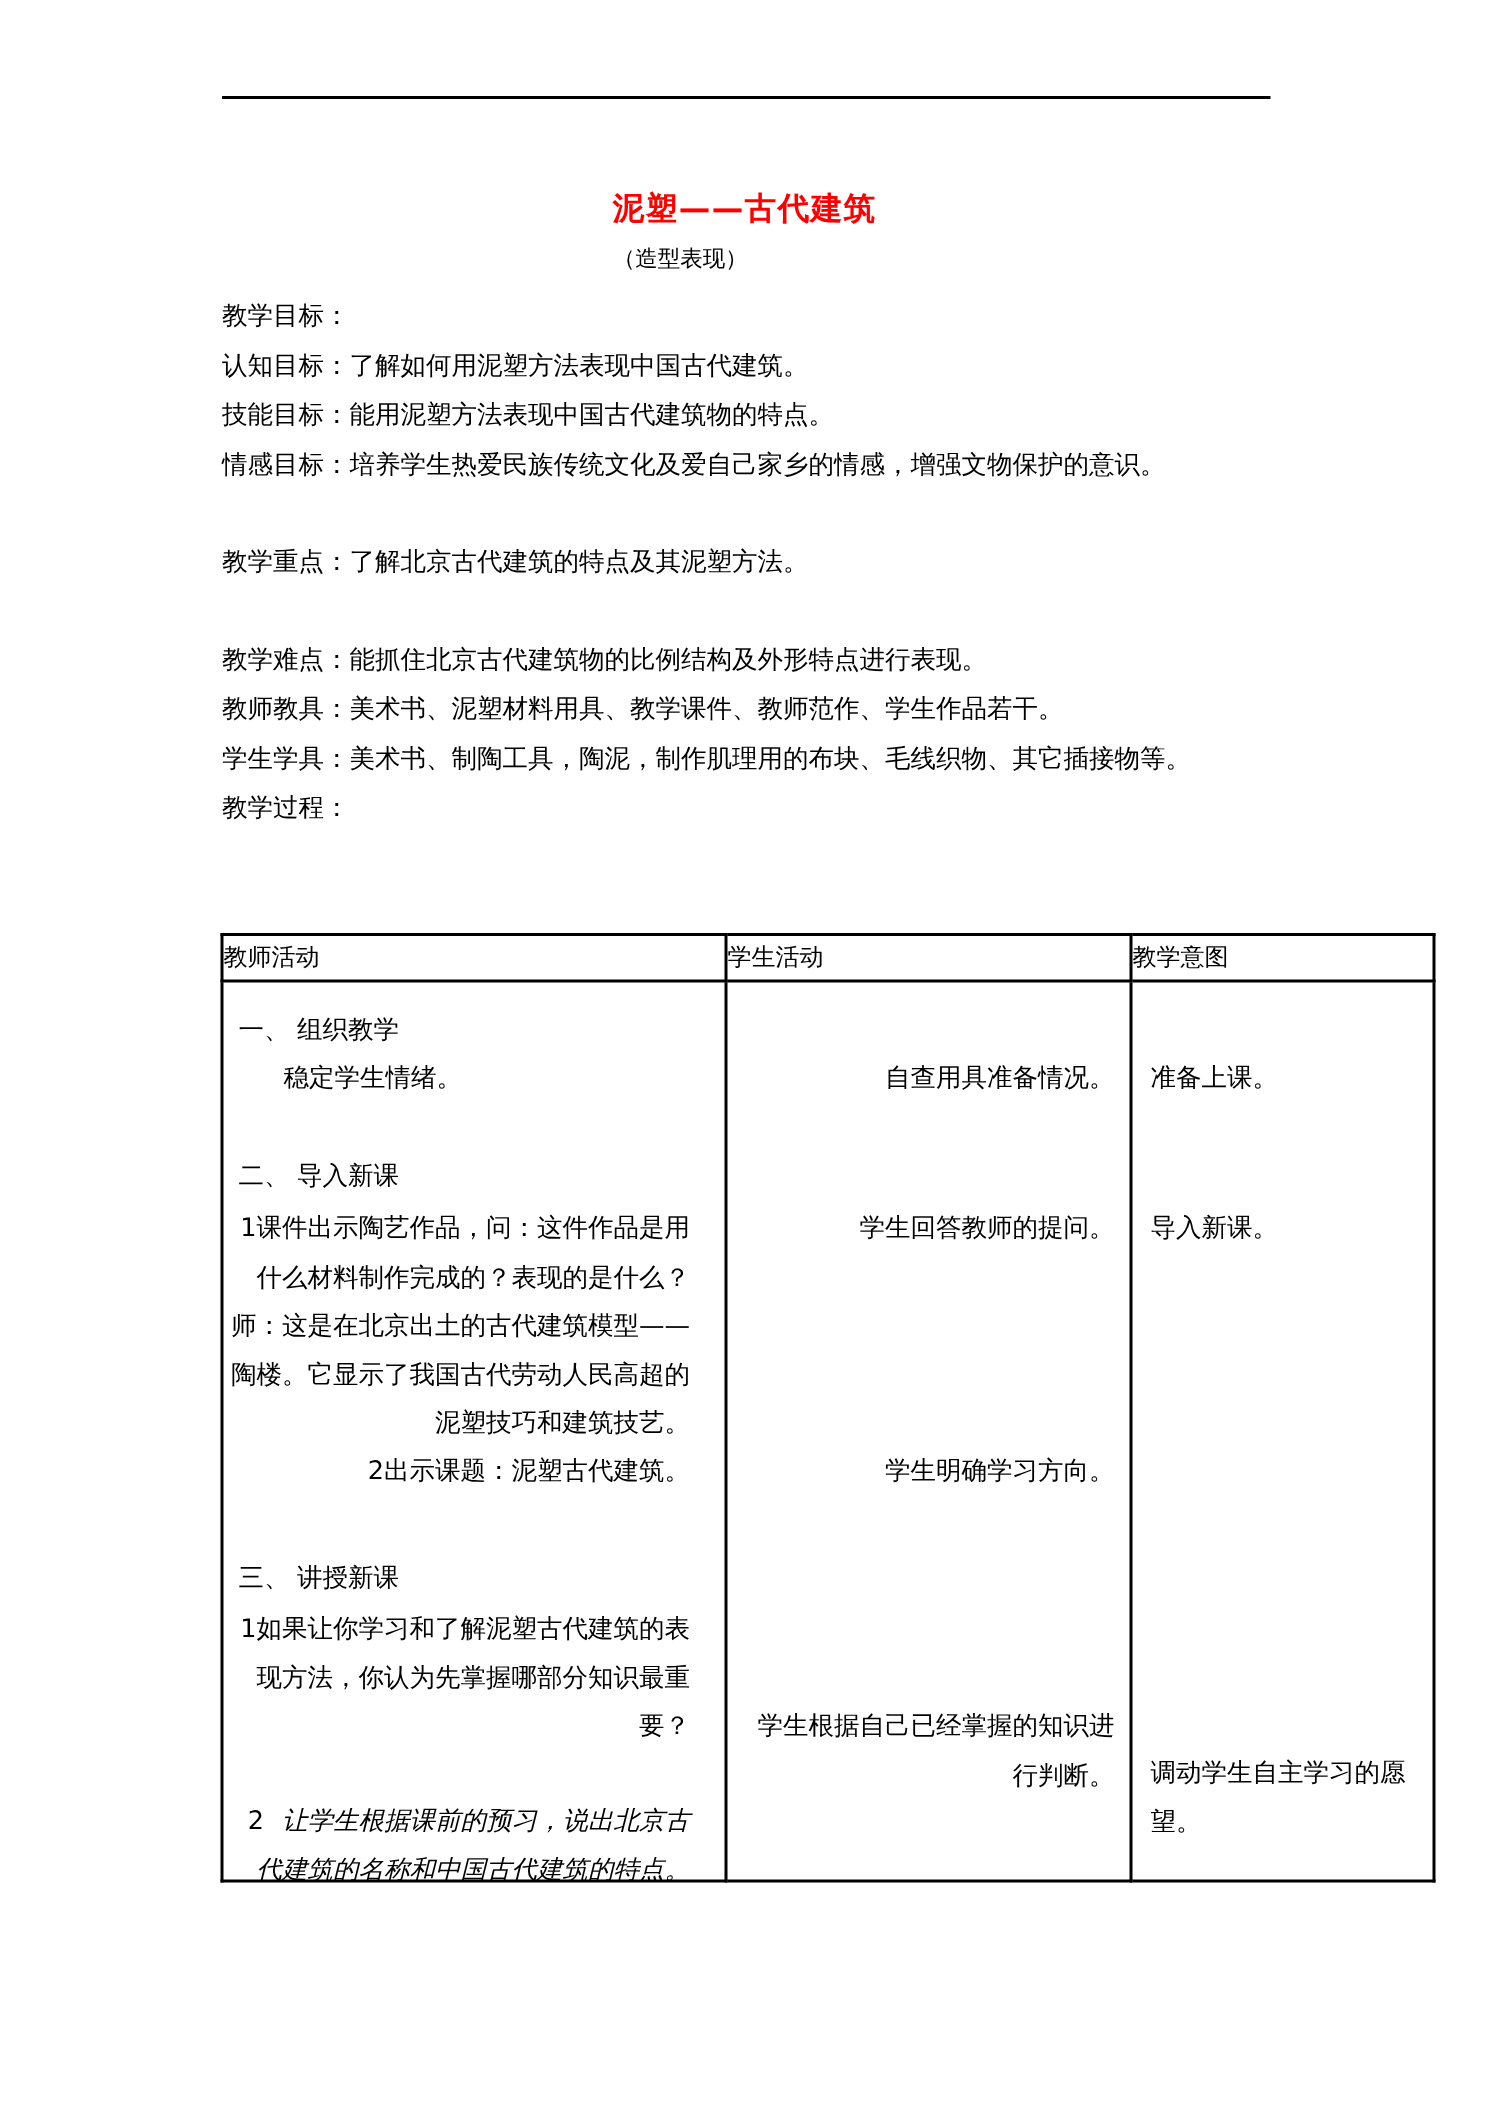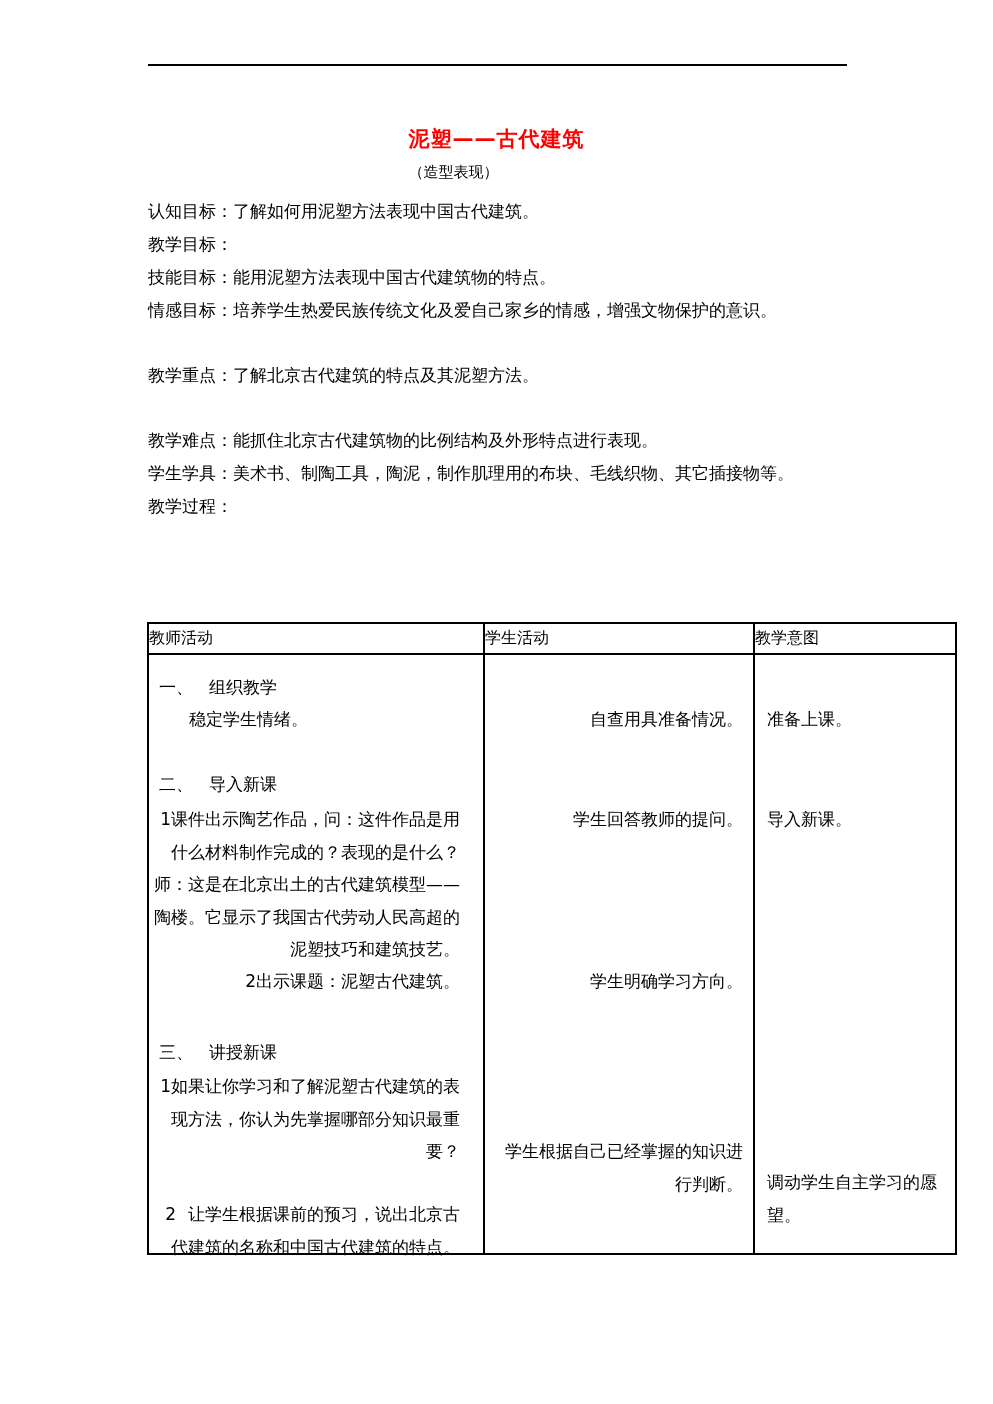--- a/index.html
+++ b/index.html
@@ -76,43 +76,44 @@
     vertical-align: top;
   }
   .cellblock {
     position: absolute;
     margin: 0;
     line-height: 32.5px;
   }
   .cellblock p { margin: 0; }
   .c1 { left: 5px;  width: 306px; text-align: right; }
   .c1head { left: 10px; width: 320px; white-space: nowrap; }
-  .c1head .hspace { margin-left: 16px; }
+  .c1head .hspace { margin-left: 5px; }
   .c1indent { left: 40px; width: 290px; white-space: nowrap; }
-  .numgap { margin-left: 12px; }
+  .numgap { margin-left: 12px; font-style: italic; }
   .c2 { left: 12px; width: 246px; text-align: right; }
   .c3 { left: 12px; width: 178px; }
 </style>
 </head>
 <body>
 
 <div class="page">
 
   <div class="top-rule"></div>
 
   <h1 class="doc-title" style="color: rgb(255, 0, 0);">泥塑——古代建筑</h1>
   <div class="doc-subtitle">（造型表现）</div>
 
   <div class="intro">
+    <p>教学目标：</p>
     <p>认知目标：了解如何用泥塑方法表现中国古代建筑。</p>
-    <p>教学目标：</p>
     <p>技能目标：能用泥塑方法表现中国古代建筑物的特点。</p>
     <p>情感目标：培养学生热爱民族传统文化及爱自己家乡的情感，增强文物保护的意识。</p>
     <p class="gap">教学重点：了解北京古代建筑的特点及其泥塑方法。</p>
     <p class="gap">教学难点：能抓住北京古代建筑物的比例结构及外形特点进行表现。</p>
+    <p>教师教具：美术书、泥塑材料用具、教学课件、教师范作、学生作品若干。</p>
     <p>学生学具：美术书、制陶工具，陶泥，制作肌理用的布块、毛线织物、其它插接物等。</p>
     <p>教学过程：</p>
   </div>
 
   <table class="lesson">
     <colgroup>
       <col style="width:336px">
         <col style="width:270px">
         <col style="width:202px">
     </colgroup>

